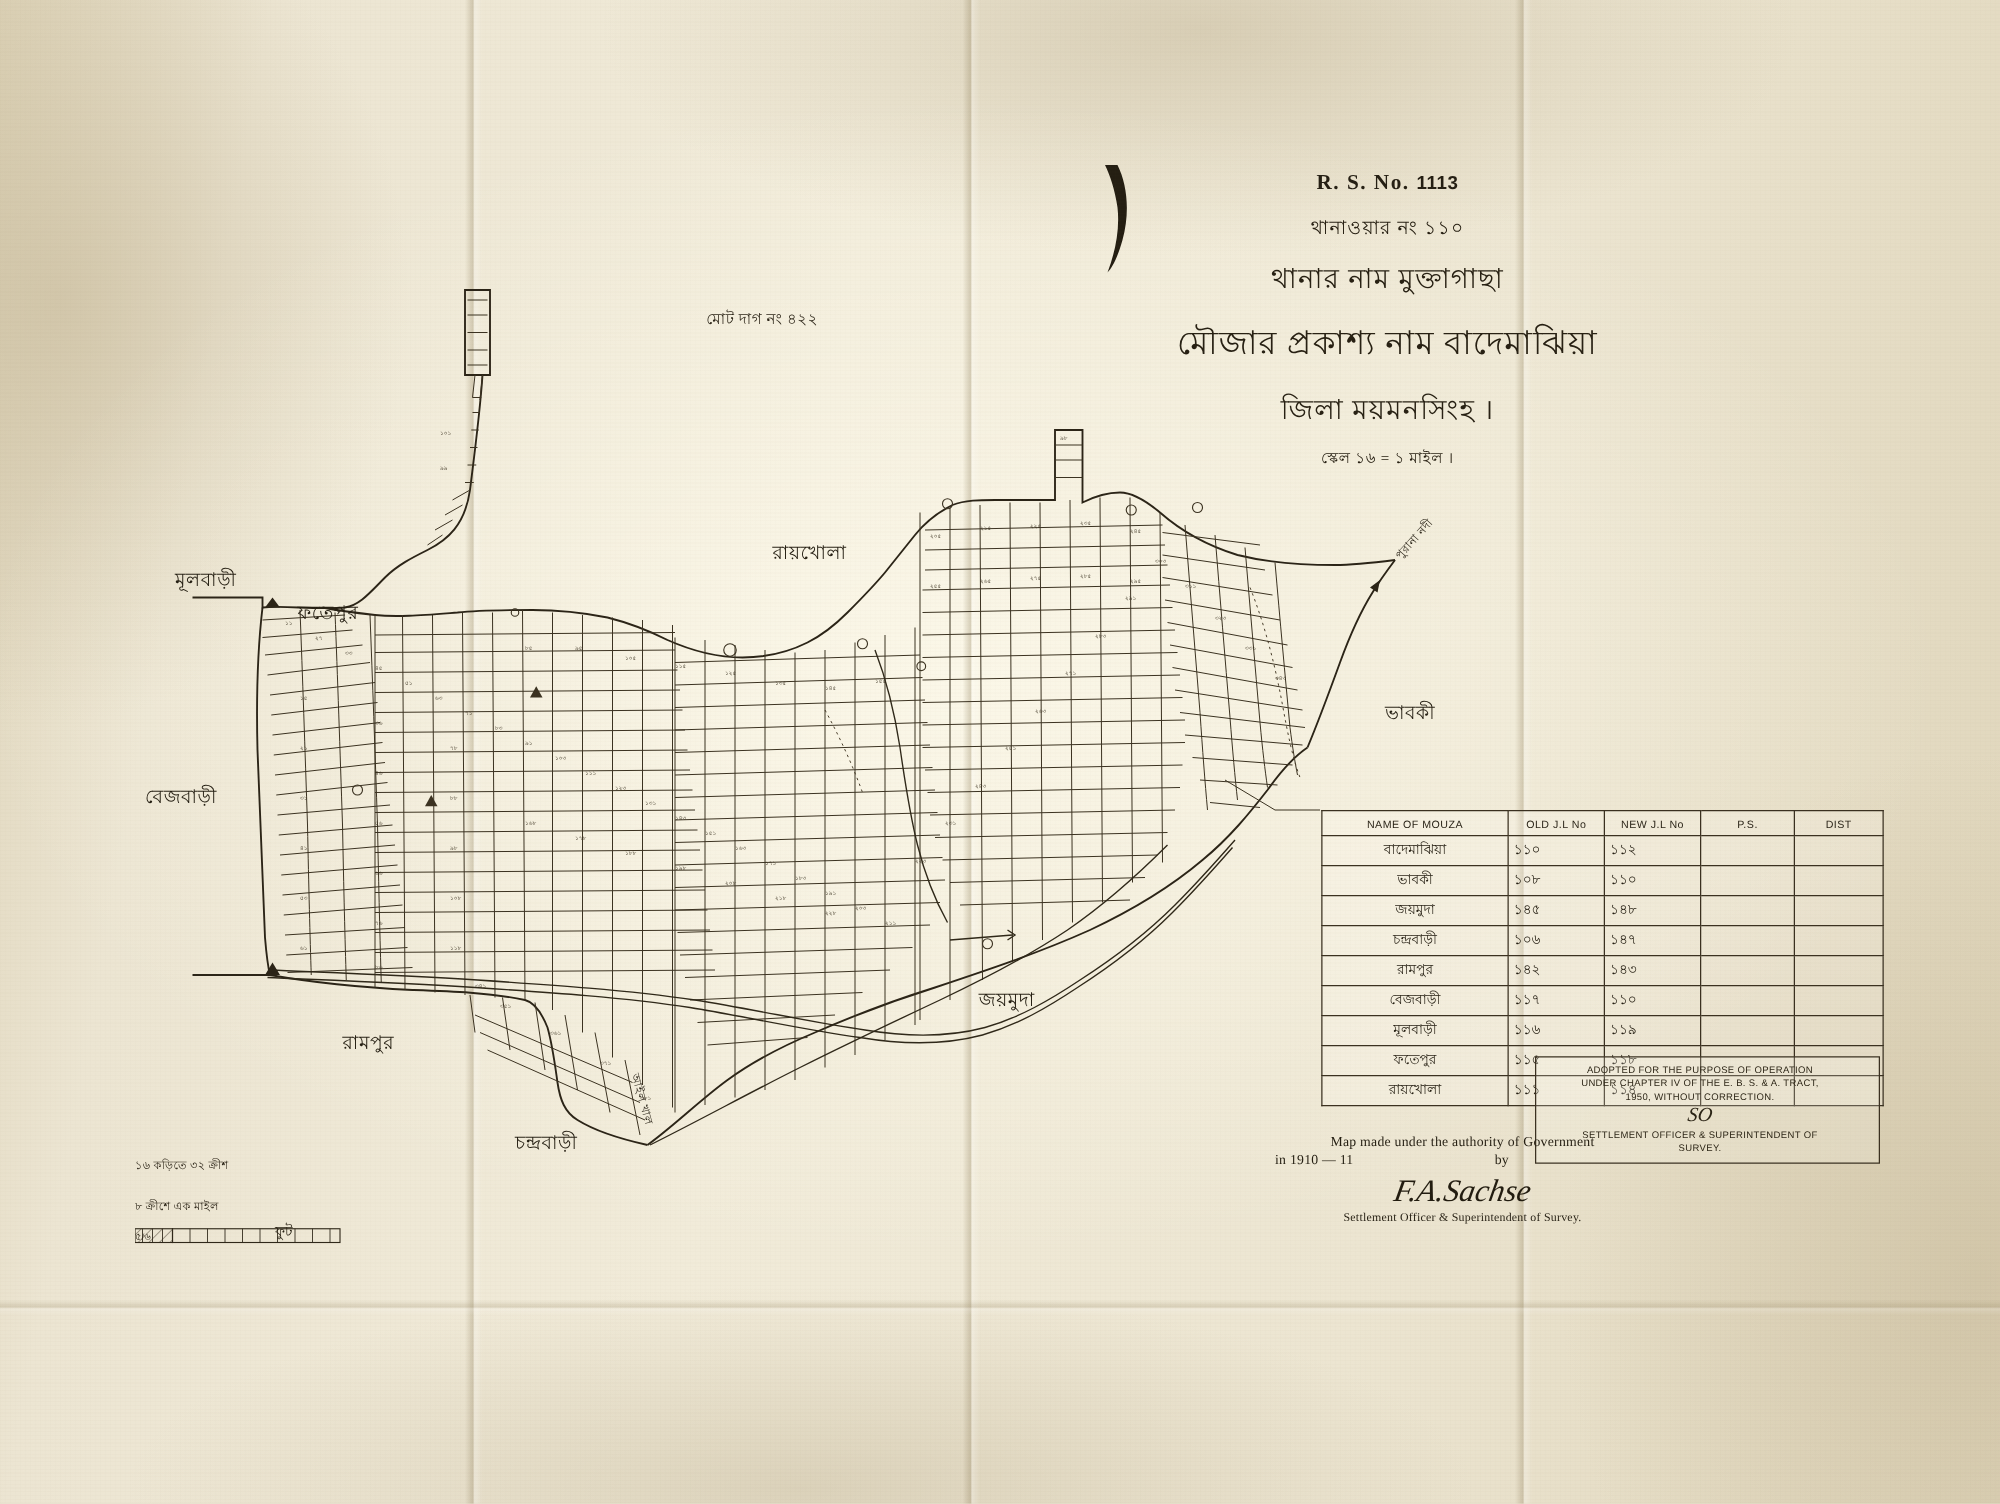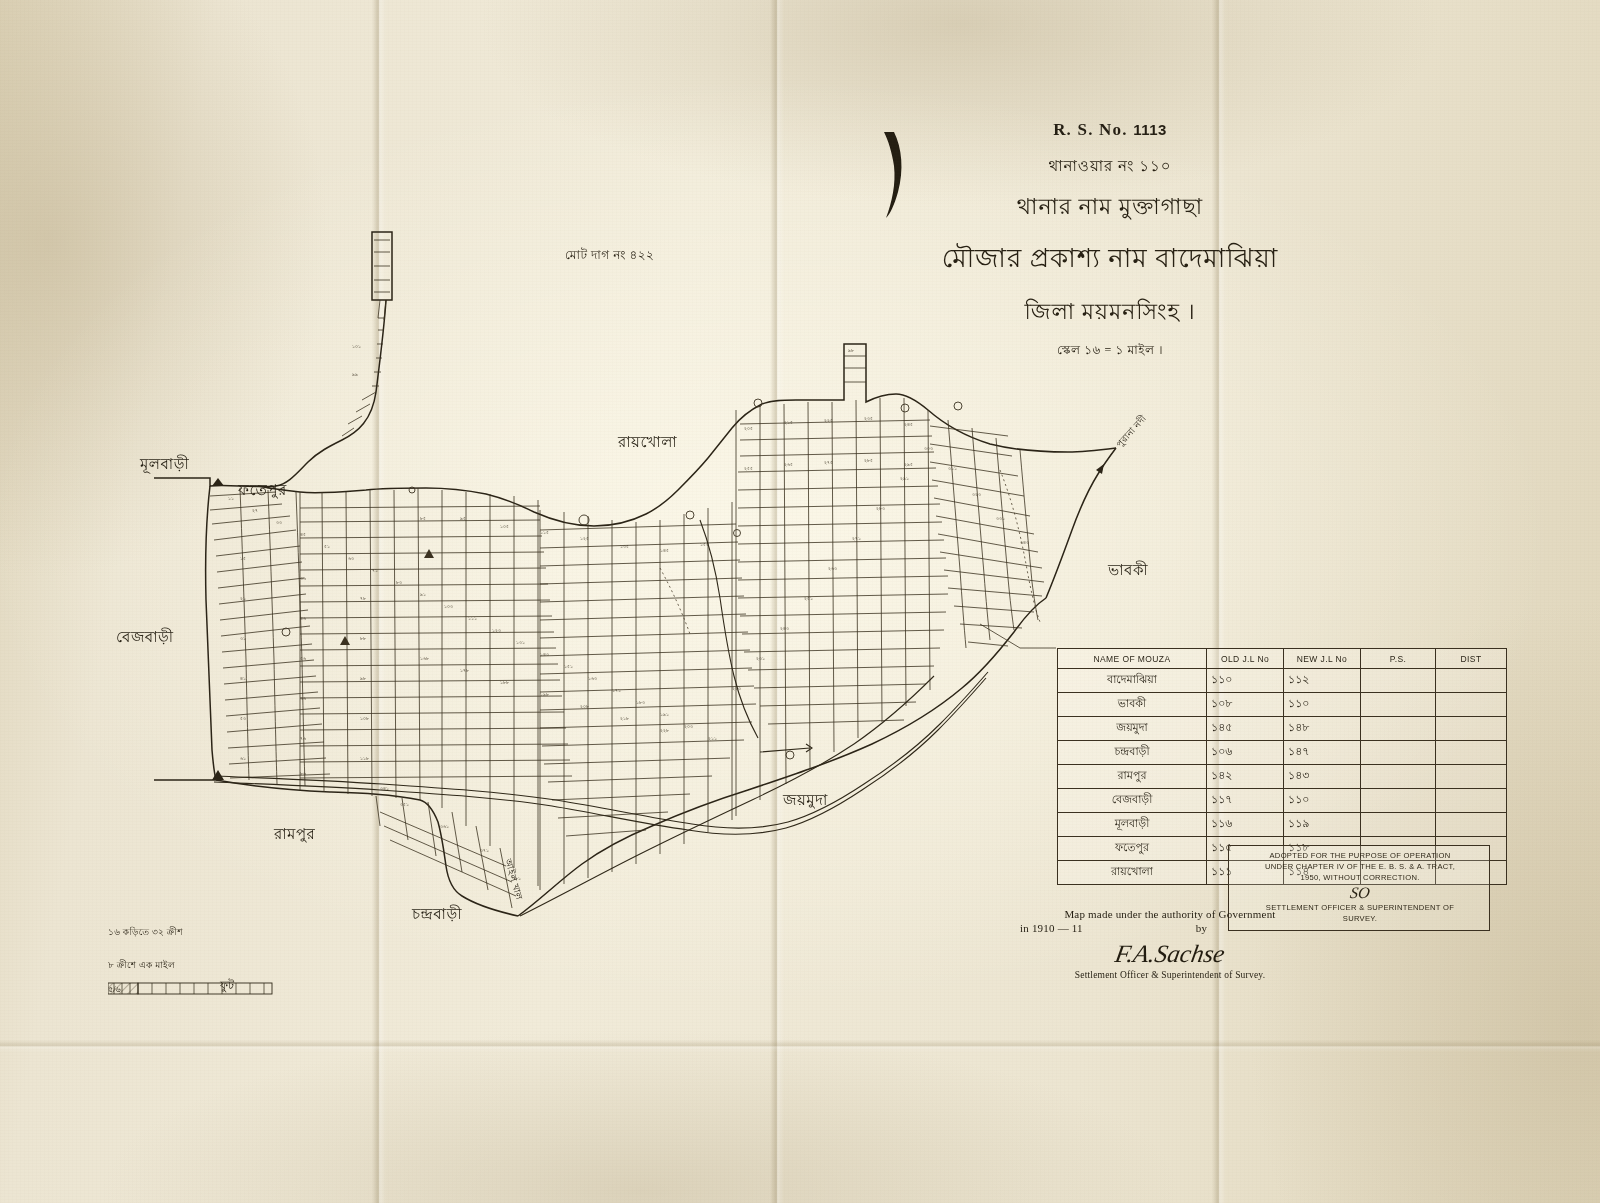--- a/index.html
+++ b/index.html
@@ -37,21 +37,21 @@
   }
   .hfold {
     position:absolute; left:0; right:0; height:12px;
     background:linear-gradient(180deg, rgba(150,135,100,0) 0%, rgba(150,135,100,0.25) 45%, rgba(255,255,255,0.2) 58%, rgba(150,135,100,0) 100%);
     pointer-events:none;
   }
   #mapsvg { position:absolute; left:0; top:0; }
 
   
   #titleblock {
-    position:absolute; left:900px; top:120px; width:420px;
+    position:absolute; left:900px; top:136px; width:420px;
     text-align:center; color:#251f14;
   }
   #rsno {
     font-family:"Liberation Serif", serif;
     font-size:17px; letter-spacing:1.2px; font-weight:bold;
     margin-bottom:14px;
   }
   #rsno .num { font-family:"Liberation Sans", sans-serif; font-size:15px; letter-spacing:0.5px;}
   .bn {
     font-family:"Liberation Serif", serif;
@@ -98,21 +98,21 @@
     height:15px;
   }
   #mouzatable td.name { text-align:center; width:140px; font-size:11px; }
   #mouzatable td.jl { width:68px; font-size:11px; }
   #mouzatable td.ps { width:66px; }
   #mouzatable td.dist { width:62px; }
 
   
   #stamp {
     position:absolute; left:1228px; top:845px; width:250px;
-    border:1.5px solid #3a3020; padding:4px 4px 6px 6px;
+    border:1.5px solid #3a3020; padding:4px 18px 6px 6px;
     text-align:center;
     background:rgba(255,253,243,0.2);
   }
   #stamp .st {
     font-family:"Liberation Sans", sans-serif;
     font-size:7.6px; letter-spacing:0.3px; line-height:1.45;
     color:#2e2718;
   }
   #stamp .sig {
     font-family:"Liberation Serif", serif;

